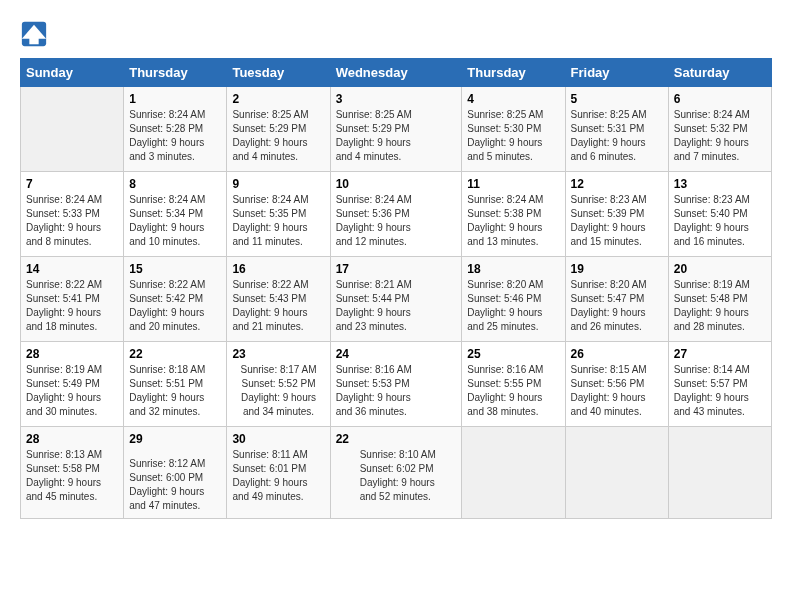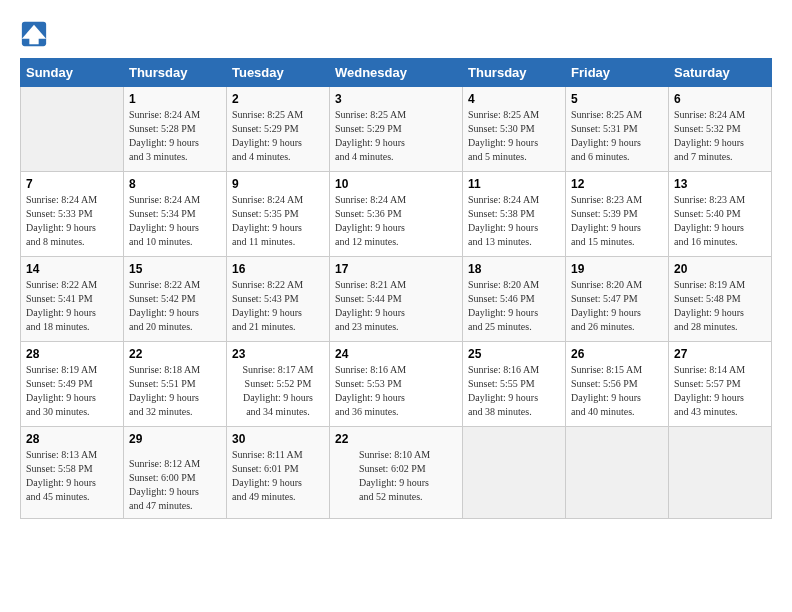--- a/index.html
+++ b/index.html
@@ -81,21 +81,20 @@
     .day-number {
       font-weight: bold;
       font-size: 12px;
       display: block;
       margin-bottom: 2px;
     }
     .day-info {
       font-size: 10px;
       color: #333;
       line-height: 1.4;
-      font-family: Liberation Serif, serif;
     }
     .empty-cell {
       background-color: #f0f0f0 !important;
     }
   </style>
 </head>
 <body>
 
 <div class="header">
   <div class="logo">

